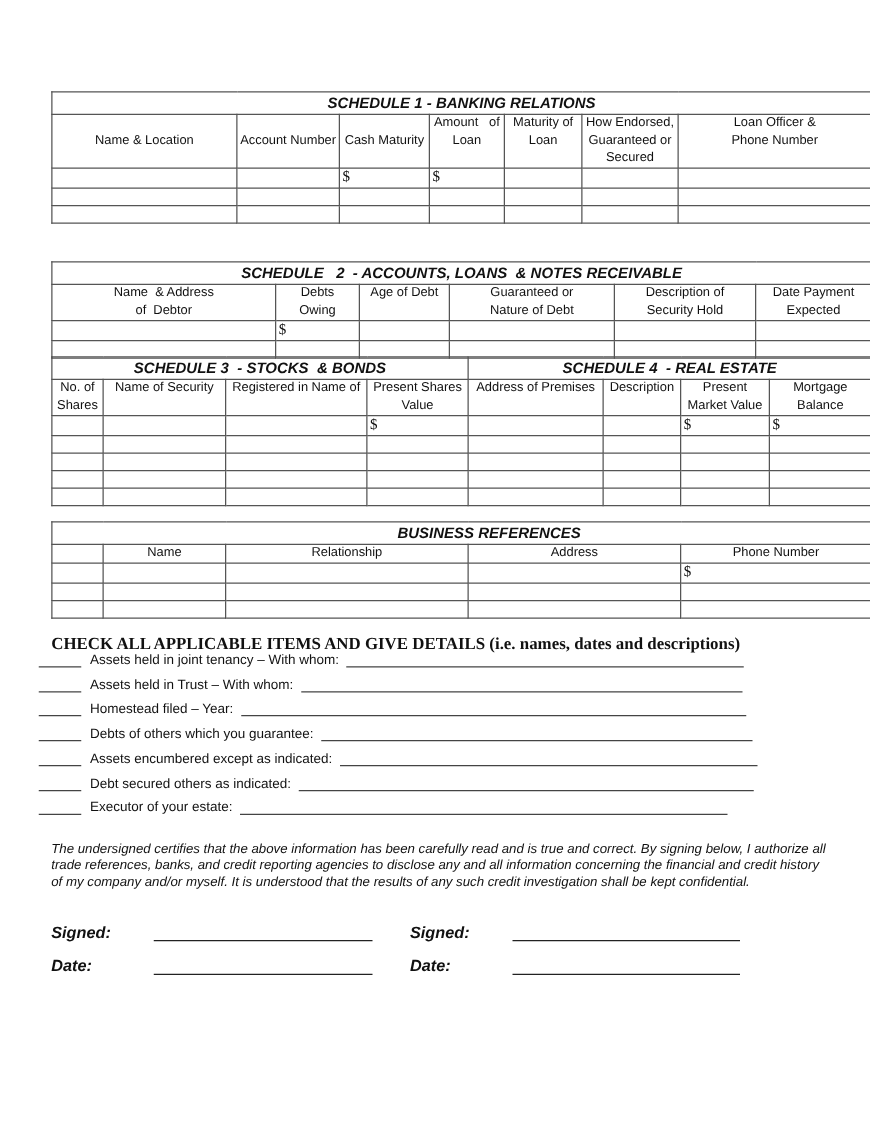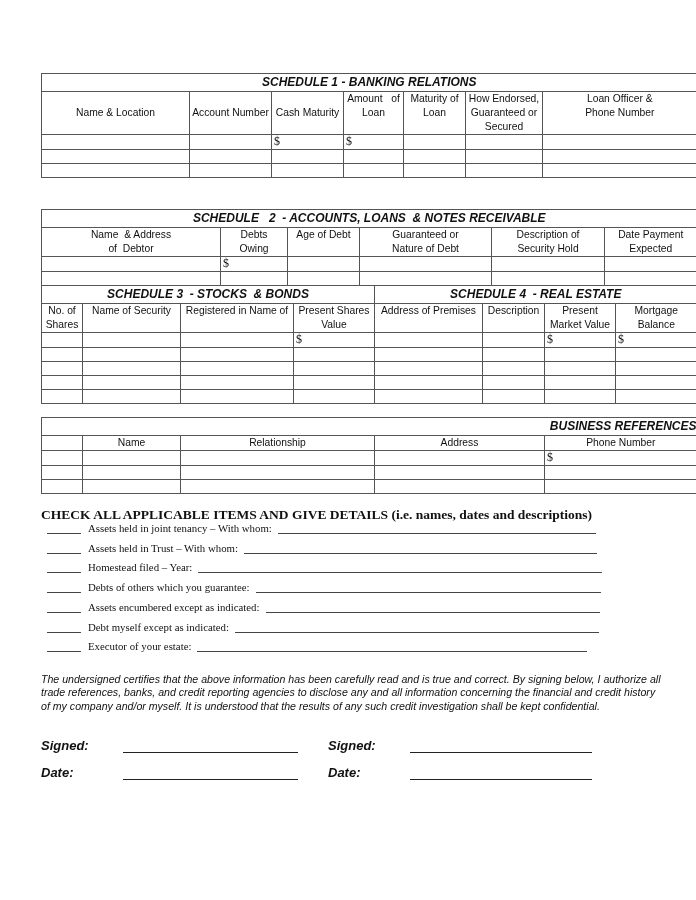--- a/index.html
+++ b/index.html
@@ -6,21 +6,21 @@
   body { width: 696px; height: 900px; position: relative; overflow: hidden; color: #111; }
 
   .tbl { position: absolute; left: 41px; width: 655px; border-collapse: collapse; table-layout: fixed; font-family: "Liberation Sans", sans-serif; font-size: 10.3px; }
   .tbl td { border: 1.5px solid #555; padding: 0; text-align: center; vertical-align: top; line-height: 14px; overflow: hidden; white-space: nowrap; }
   .tbl td.last { border-right: none; }
   .tbl .title { font-weight: bold; font-style: italic; font-size: 12px; line-height: 17px; height: 17px; }
   .tbl .cell { height: 13px; text-align: left; }
   .dollar { font-family: "Liberation Serif", serif; font-size: 12px; line-height: 13px; padding-left: 2px; }
 
   .check-title { position: absolute; left: 41px; top: 507px; font-family: "Liberation Serif", serif; font-weight: bold; font-size: 13.5px; white-space: nowrap; }
-  .check-row { position: absolute; left: 47px; font-family: Liberation Serif, serif; font-size: 10.8px; white-space: nowrap; height: 14px; }
+  .check-row { position: absolute; left: 31px; font-family: Liberation Sans, sans-serif; font-size: 10.8px; white-space: nowrap; height: 14px; }
   .check-row .blank { display: inline-block; width: 34px; border-bottom: 1px solid #444; height: 11px; vertical-align: bottom; }
   .check-row .label { display: inline-block; margin-left: 7px; }
   .check-row .line { display: inline-block; border-bottom: 1px solid #444; height: 11px; vertical-align: bottom; margin-left: 6px; }
 
   .cert { position: absolute; left: 41px; top: 673px; width: 620px; font-family: "Liberation Sans", sans-serif; font-style: italic; font-size: 10.6px; line-height: 13.3px; }
   .sig-label { position: absolute; font-family: "Liberation Sans", sans-serif; font-weight: bold; font-style: italic; font-size: 13px; }
   .sig-line { position: absolute; border-bottom: 1.5px solid #222; height: 0; }
 </style>
 </head>
 <body>
@@ -250,21 +250,21 @@
 <table class="tbl" style="top:417px;">
   <colgroup>
     <col style="width:41px">
       <col style="width:98px">
       <col style="width:194px">
       <col style="width:170px">
       <col style="width:152px">
   </colgroup>
   <tbody>
       <tr>
-    <td colspan="5" class="title last" style="text-align:right; padding-left:44px;"><span>BUSINESS REFERENCES</span></td>
+    <td colspan="5" class="title last" style="text-align:center; padding-left:44px;"><span>BUSINESS REFERENCES</span></td>
   </tr>
   <tr>
     <td></td>
     <td>Name</td>
     <td>Relationship</td>
     <td>Address</td>
     <td class="last">Phone Number</td>
   </tr>
   <tr>
     <td class="cell"></td>
@@ -301,21 +301,21 @@
 <div class="check-row" style="top:561px;">
   <span class="blank"></span><span class="label">Homestead filed – Year:</span><span class="line" style="width:404px"></span>
 </div>
 <div class="check-row" style="top:581px;">
   <span class="blank"></span><span class="label">Debts of others which you guarantee:</span><span class="line" style="width:345px"></span>
 </div>
 <div class="check-row" style="top:601px;">
   <span class="blank"></span><span class="label">Assets encumbered except as indicated:</span><span class="line" style="width:334px"></span>
 </div>
 <div class="check-row" style="top:621px;">
-  <span class="blank"></span><span class="label">Debt myself except as indicated:</span><span class="line" style="width:364px"></span>
+  <span class="blank"></span><span class="label">Debt secured others as indicated:</span><span class="line" style="width:364px"></span>
 </div>
 <div class="check-row" style="top:640px;">
   <span class="blank"></span><span class="label">Executor of your estate:</span><span class="line" style="width:390px"></span>
 </div>
 
 <div class="cert">The undersigned certifies that the above information has been carefully read and is true and correct.  By signing below, I authorize all trade references, banks, and credit reporting agencies to disclose any and all information concerning the financial and credit history of my company and/or myself. It is understood that the results of any such credit investigation shall be kept confidential.</div>
 
 <div class="sig-label" style="left:41px; top:738px;">Signed:</div>
 <div class="sig-line" style="left:123px; top:752px; width:175px;"></div>
 <div class="sig-label" style="left:328px; top:738px;">Signed:</div>

